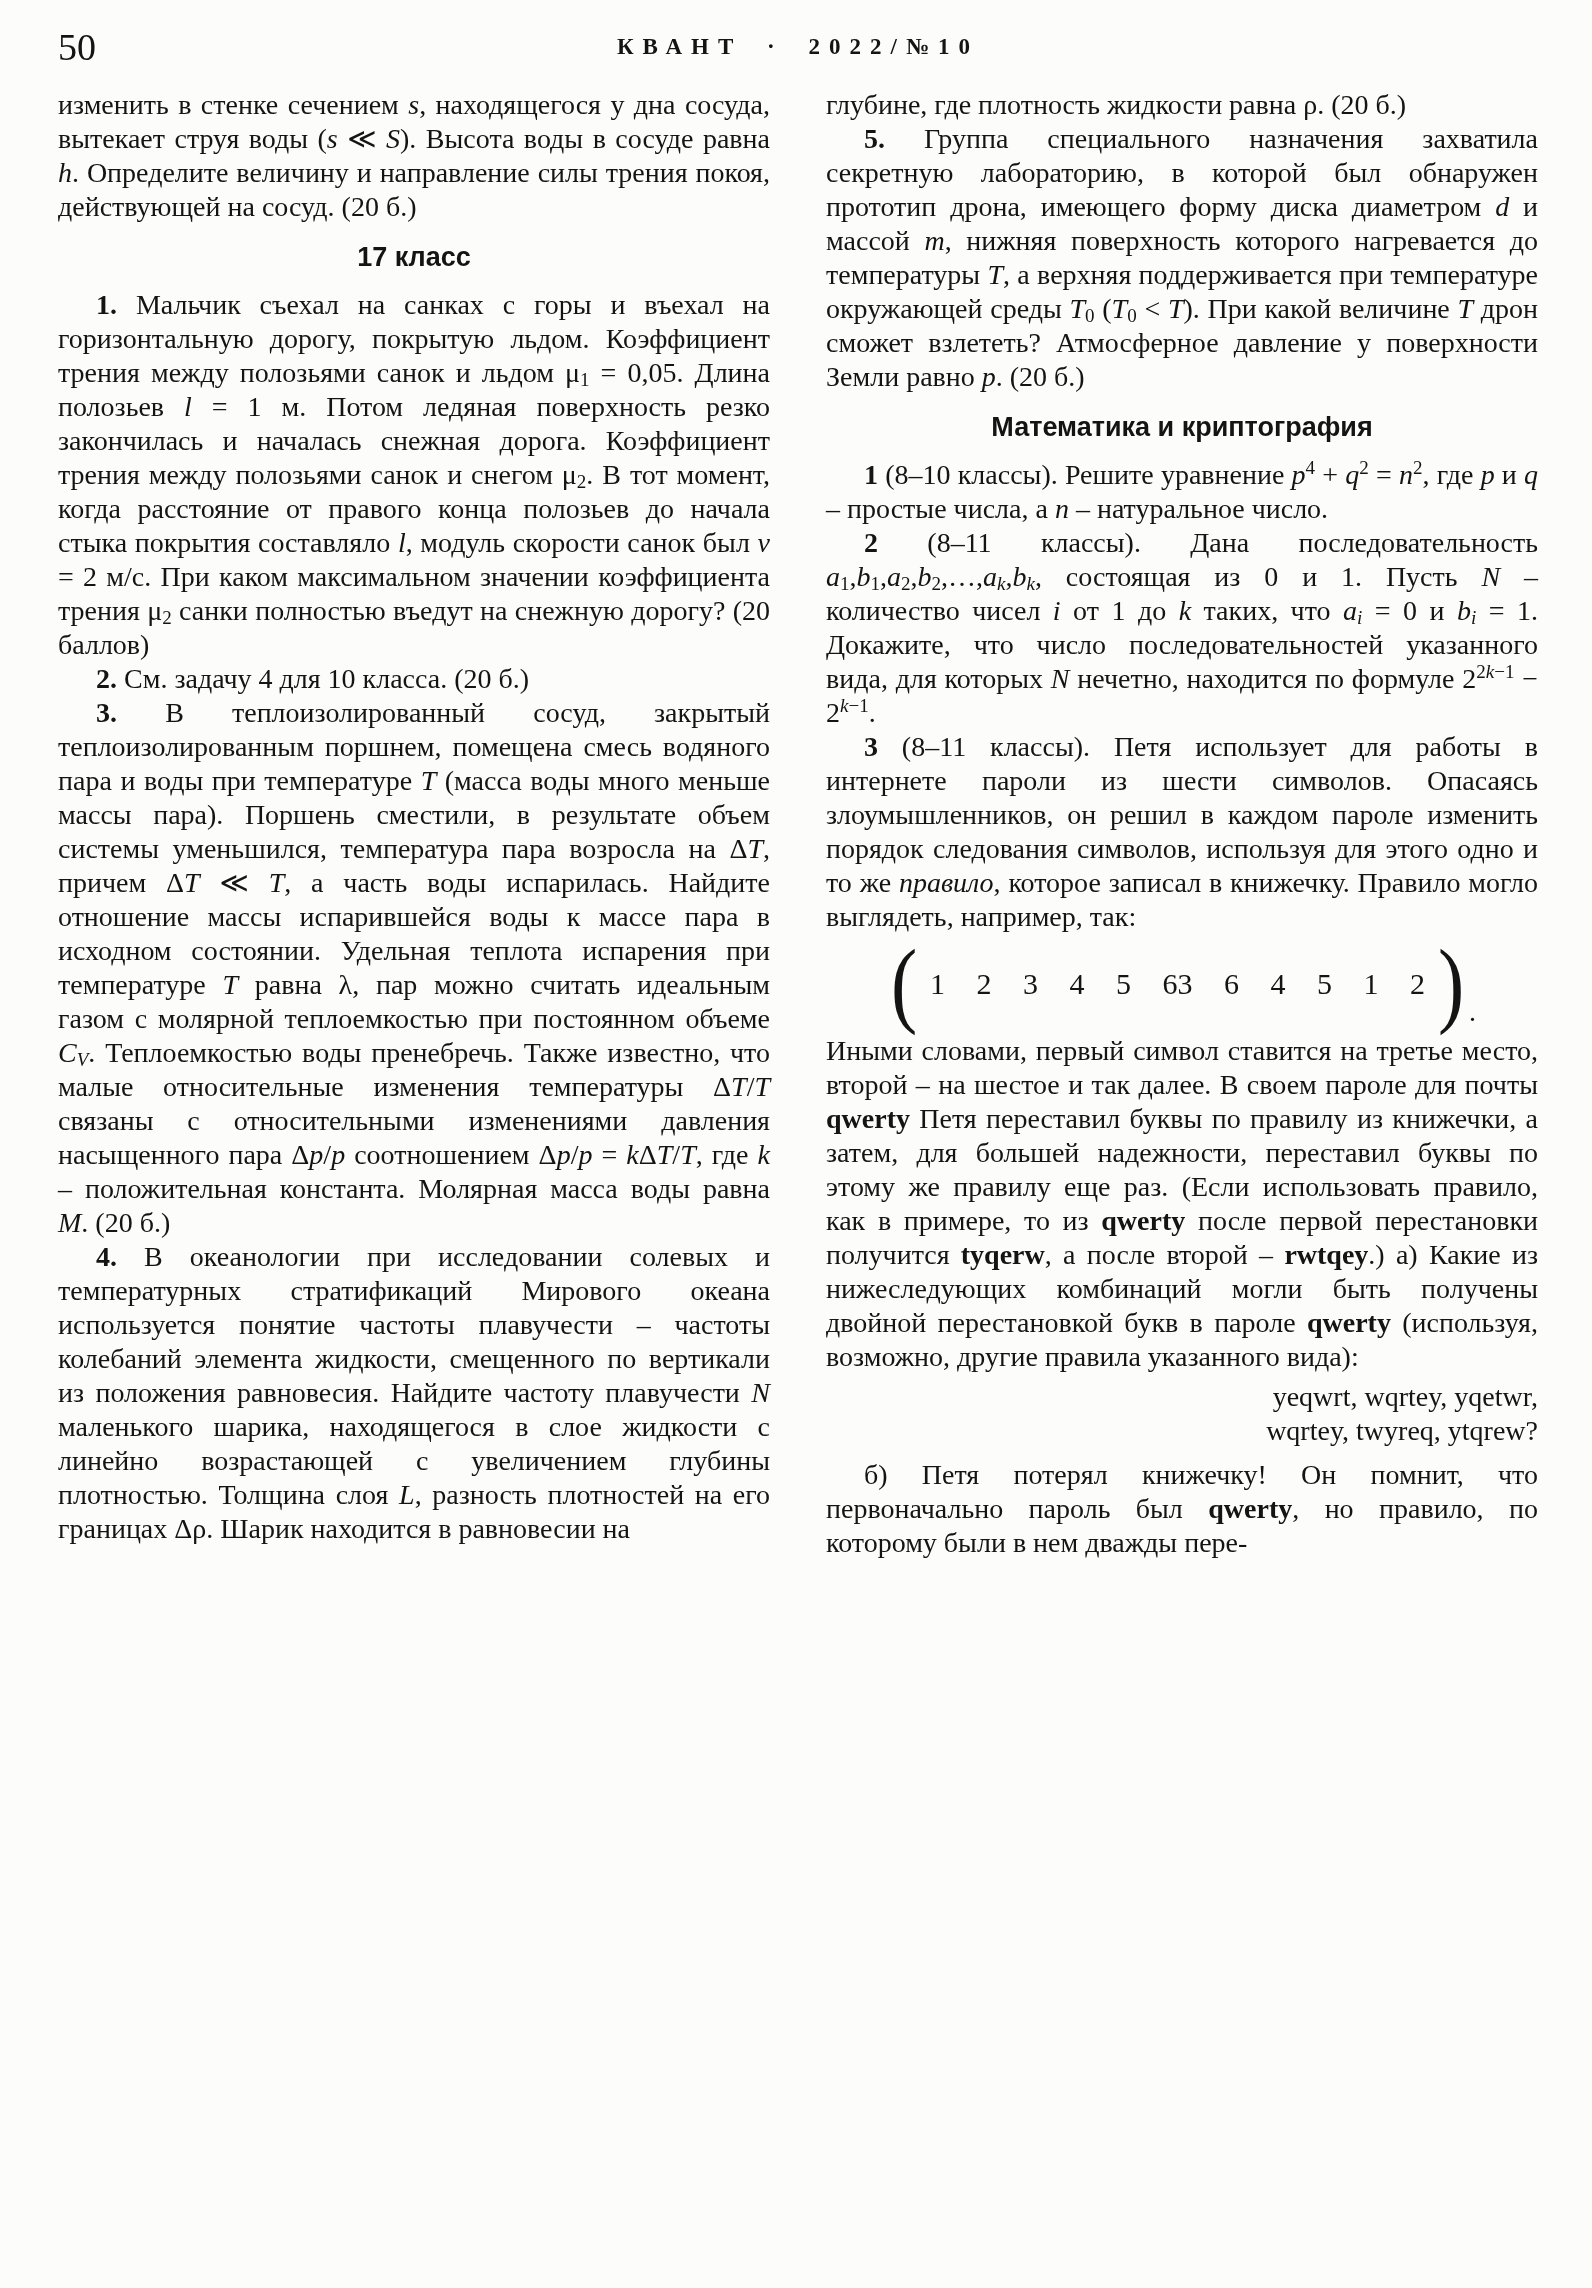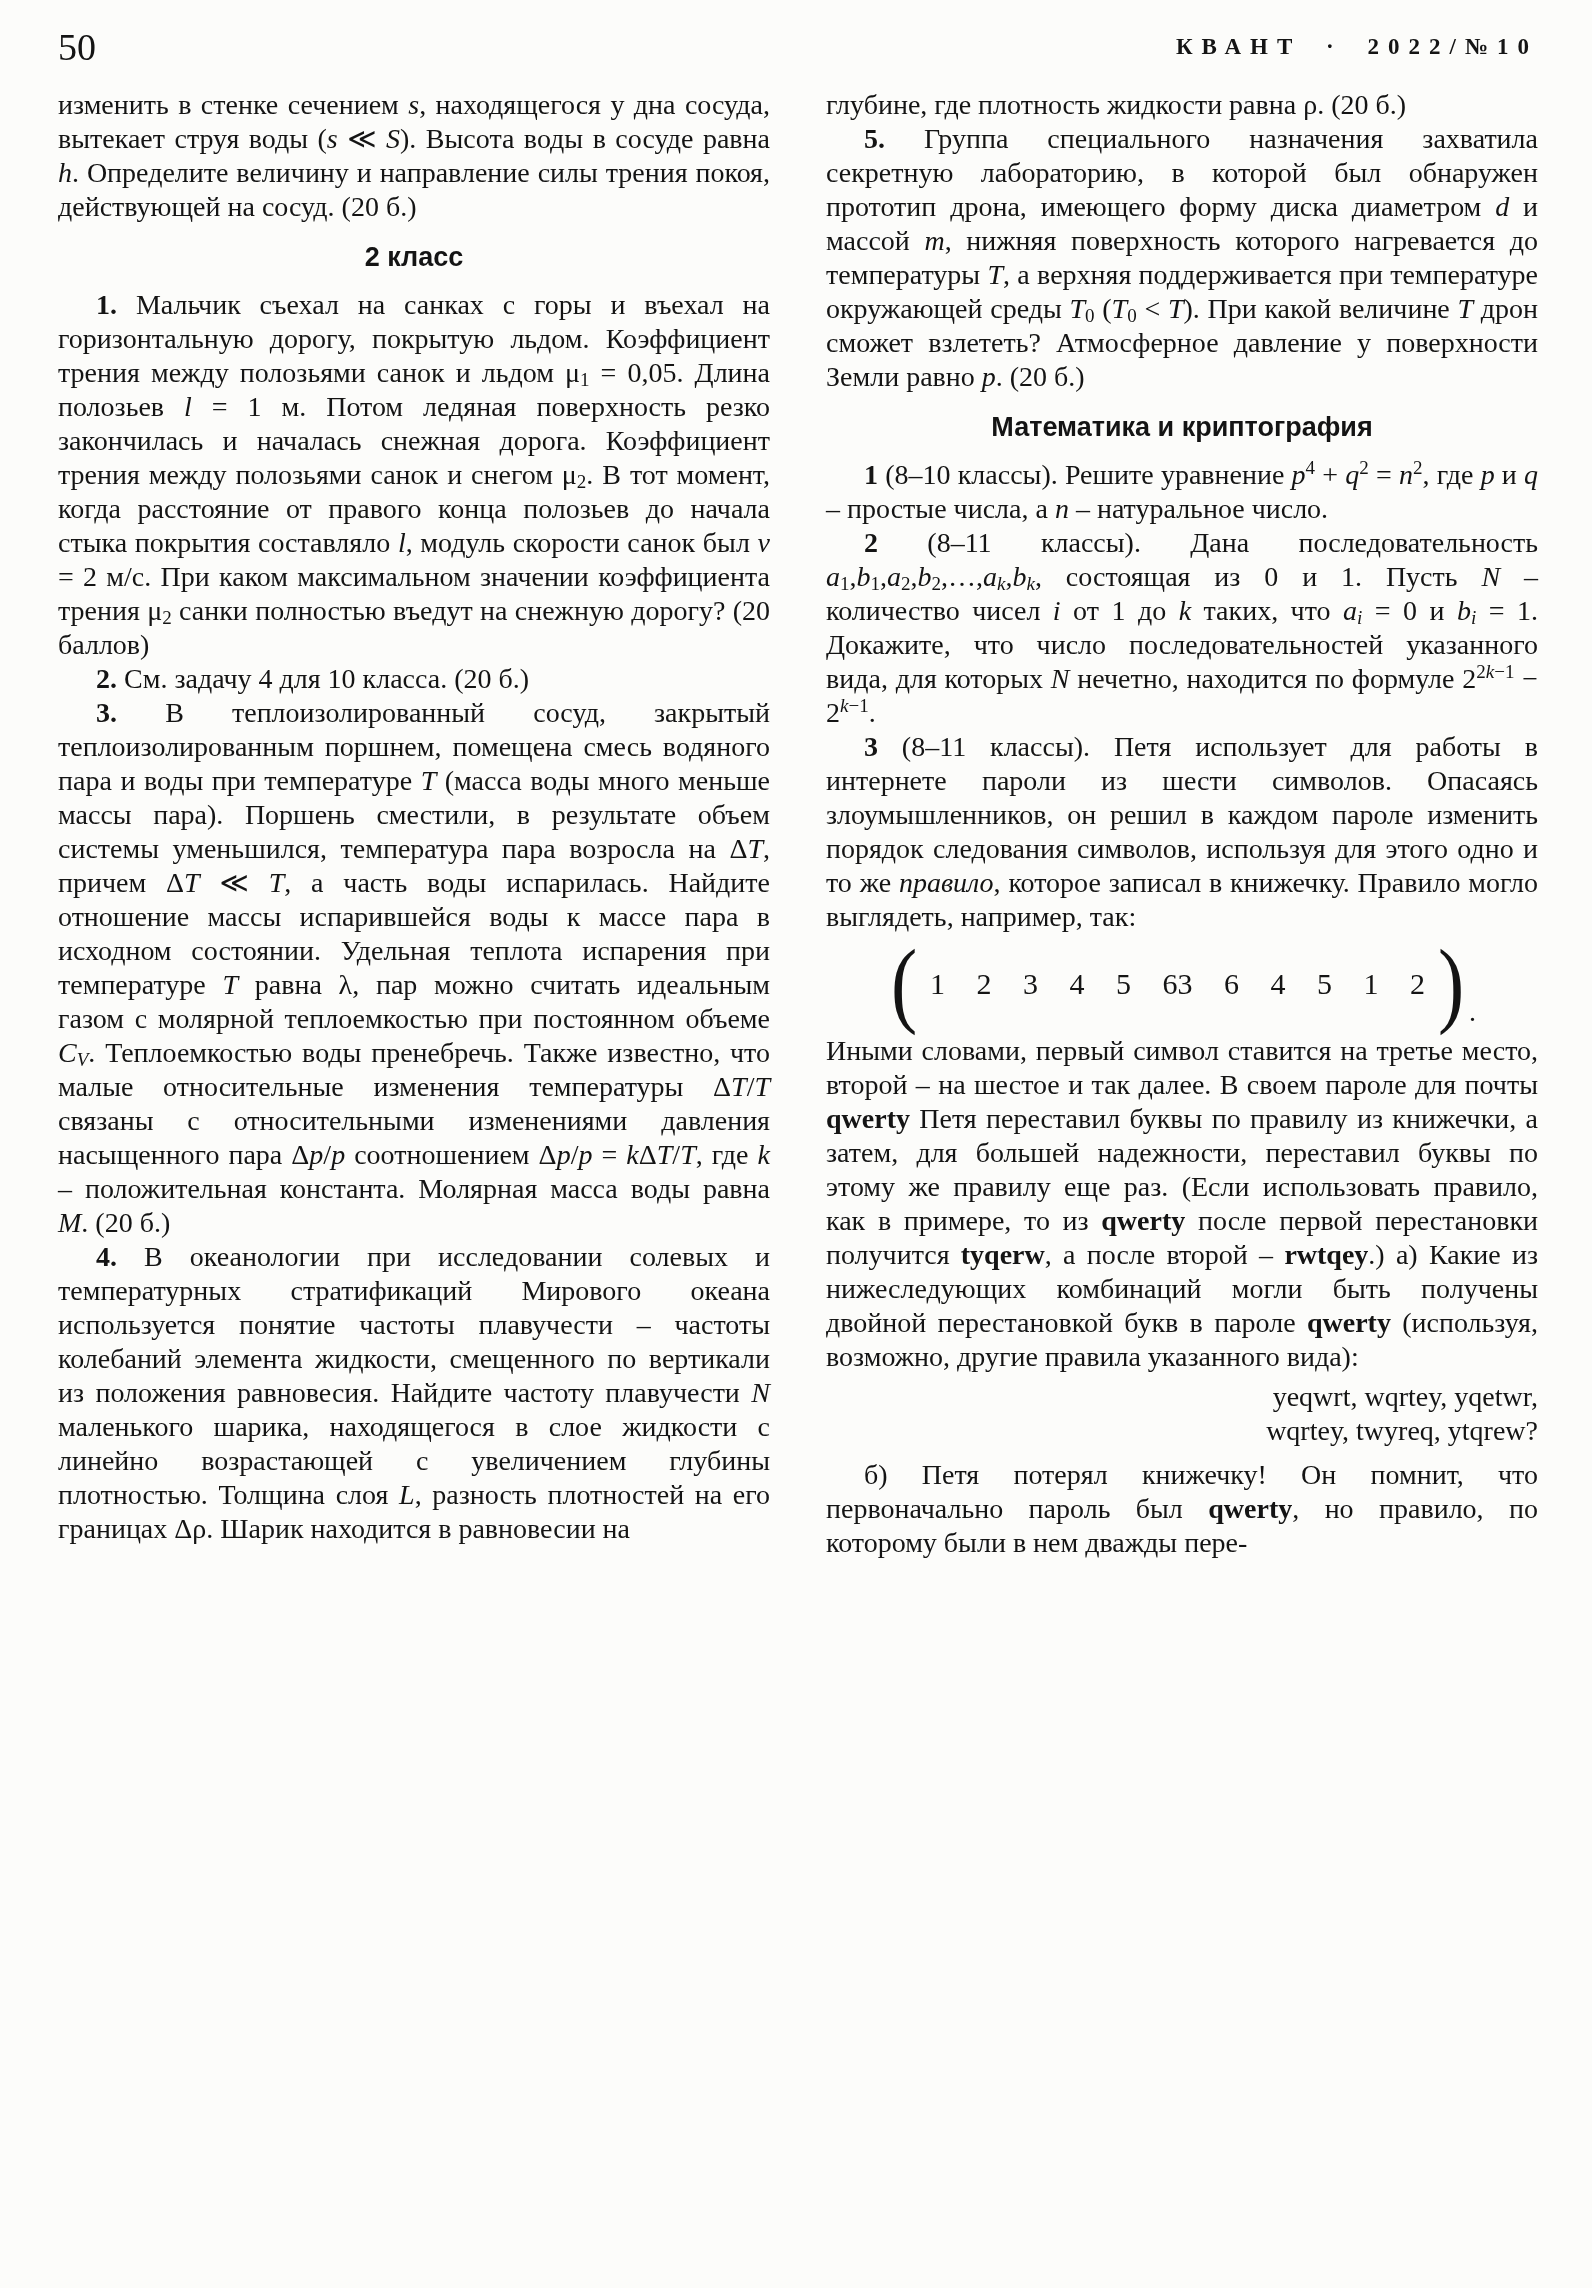--- a/index.html
+++ b/index.html
@@ -6,21 +6,21 @@
   body{
     width:1592px;height:2289px;
     background:#fcfcfa;color:#141414;
     font-family:"Liberation Serif","DejaVu Serif",serif;
     overflow:hidden;
   }
   .page{box-sizing:border-box;width:1592px;height:2289px;padding:24px 54px 8px 58px;}
   .header{position:relative;height:52px;margin-bottom:12px;}
   .pagenum{font-size:38px;line-height:46px;}
   .running-title{
-    position:absolute;left:0;right:0;top:10px;text-align:right;
+    position:absolute;left:0;right:0;top:10px;text-align:center;
     font-size:23px;font-weight:600;letter-spacing:9px;
   }
   .running-title .sep{padding:0 10px;}
   .columns{
     display:grid;grid-template-columns:1fr 1fr;column-gap:56px;
     font-size:28px;line-height:34px;text-align:justify;
   }
   .col{min-width:0;}
   .body-p{margin:0;}
   .indent{text-indent:38px;}
@@ -57,21 +57,21 @@
       <span>КВАНТ</span>
       <span class="sep">·</span>
       <span>2022/№10</span>
     </span>
   </div>
 
   <div class="columns">
 
     <div class="col">
       <p class="body-p"><span>изменить в стенке сечением </span><span class="r-i">s</span><span>, находящегося у дна сосуда, вытекает струя воды (</span><span class="r-i">s</span><span> ≪ </span><span class="r-i">S</span><span>). Высота воды в сосуде равна </span><span class="r-i">h</span><span>. Определите величину и направление силы трения покоя, действующей на сосуд. (20 б.)</span></p>
-      <h3 class="section-h">2 класс</h3>
+      <h3 class="section-h">17 класс</h3>
       <p class="body-p indent"><span class="r-b">1.</span><span> Мальчик съехал на санках с горы и въехал на горизонтальную дорогу, покрытую льдом. Коэффициент трения между полозьями санок и льдом μ</span><span class="r-sub">1</span><span> = 0,05. Длина полозьев </span><span class="r-i">l</span><span> = 1 м. Потом ледяная поверхность резко закончилась и началась снежная дорога. Коэффициент трения между полозьями санок и снегом μ</span><span class="r-sub">2</span><span>. В тот момент, когда расстояние от правого конца полозьев до начала стыка покрытия составляло </span><span class="r-i">l</span><span>, модуль скорости санок был </span><span class="r-i">v</span><span> = 2 м/с. При каком максимальном значении коэффициента трения μ</span><span class="r-sub">2</span><span> санки полностью въедут на снежную дорогу? (20 баллов)</span></p>
       <p class="body-p indent"><span class="r-b">2.</span><span> См. задачу 4 для 10 класса. (20 б.)</span></p>
       <p class="body-p indent"><span class="r-b">3.</span><span> В теплоизолированный сосуд, закрытый теплоизолированным поршнем, помещена смесь водяного пара и воды при температуре </span><span class="r-i">T</span><span> (масса воды много меньше массы пара). Поршень сместили, в результате объем системы уменьшился, температура пара возросла на Δ</span><span class="r-i">T</span><span>, причем Δ</span><span class="r-i">T</span><span> ≪ </span><span class="r-i">T</span><span>, а часть воды испарилась. Найдите отношение массы испарившейся воды к массе пара в исходном состоянии. Удельная теплота испарения при температуре </span><span class="r-i">T</span><span> равна λ, пар можно считать идеальным газом с молярной теплоемкостью при постоянном объеме </span><span class="r-i">C</span><span class="r-i r-sub">V</span><span>. Теплоемкостью воды пренебречь. Также известно, что малые относительные изменения температуры Δ</span><span class="r-i">T</span><span>/</span><span class="r-i">T</span><span> связаны с относительными изменениями давления насыщенного пара Δ</span><span class="r-i">p</span><span>/</span><span class="r-i">p</span><span> соотношением Δ</span><span class="r-i">p</span><span>/</span><span class="r-i">p</span><span> = </span><span class="r-i">k</span><span>Δ</span><span class="r-i">T</span><span>/</span><span class="r-i">T</span><span>, где </span><span class="r-i">k</span><span> – положительная константа. Молярная масса воды равна </span><span class="r-i">M</span><span>. (20 б.)</span></p>
       <p class="body-p indent"><span class="r-b">4.</span><span> В океанологии при исследовании солевых и температурных стратификаций Мирового океана используется понятие частоты плавучести – частоты колебаний элемента жидкости, смещенного по вертикали из положения равновесия. Найдите частоту плавучести </span><span class="r-i">N</span><span> маленького шарика, находящегося в слое жидкости с линейно возрастающей с увеличением глубины плотностью. Толщина слоя </span><span class="r-i">L</span><span>, разность плотностей на его границах Δρ. Шарик находится в равновесии на</span></p>
     </div>
 
     <div class="col">
       <p class="body-p"><span>глубине, где плотность жидкости равна ρ. (20 б.)</span></p>
       <p class="body-p indent"><span class="r-b">5.</span><span> Группа специального назначения захватила секретную лабораторию, в которой был обнаружен прототип дрона, имеющего форму диска диаметром </span><span class="r-i">d</span><span> и массой </span><span class="r-i">m</span><span>, нижняя поверхность которого нагревается до температуры </span><span class="r-i">T</span><span>, а верхняя поддерживается при температуре окружающей среды </span><span class="r-i">T</span><span class="r-sub">0</span><span> (</span><span class="r-i">T</span><span class="r-sub">0</span><span> &lt; </span><span class="r-i">T</span><span>). При какой величине </span><span class="r-i">T</span><span> дрон сможет взлететь? Атмосферное давление у поверхности Земли равно </span><span class="r-i">p</span><span>. (20 б.)</span></p>
       <h3 class="section-h">Математика и криптография</h3>

